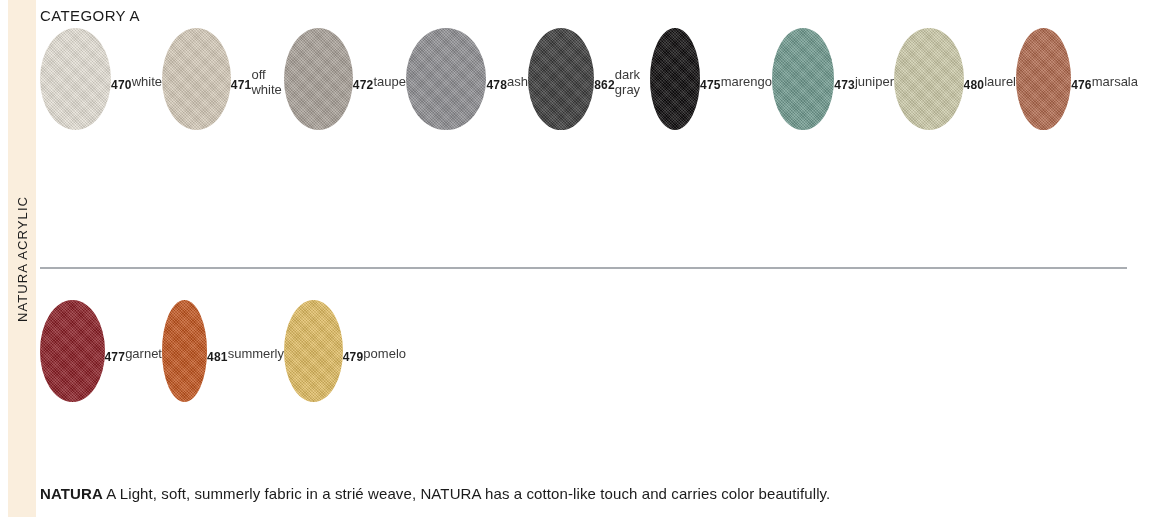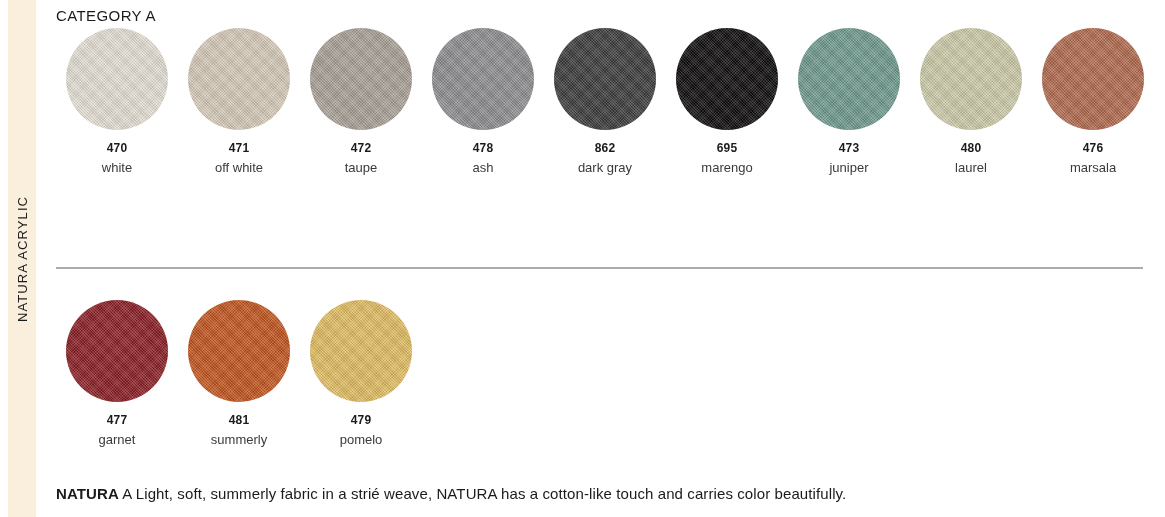--- a/index.html
+++ b/index.html
@@ -37,21 +37,21 @@
     white-space: nowrap;
     font-size: 13px;
     letter-spacing: 1.1px;
     color: #1b1b1b;
     font-family: "Liberation Sans", sans-serif;
   }
 
   
   .content {
     position: absolute;
-    left: 56px;
+    left: 40px;
     top: 0;
     width: 1110px;
     height: 517px;
   }
 
   .category-title {
     position: absolute;
     left: 0;
     top: 7px;
     font-size: 15px;
@@ -64,21 +64,20 @@
     position: absolute;
     left: 0;
     display: flex;
   }
   .swatch-row.row-1 { top: 28px; }
   .swatch-row.row-2 { top: 300px; align-items: center; }
 
   .swatch-cell {
     width: 122px;
     display: flex;
-    flex-direction: column;
     align-items: center;
   }
 
   .swatch-disc {
     width: 102px;
     height: 102px;
     border-radius: 50%;
     position: relative;
     overflow: hidden;
   }
@@ -168,21 +167,21 @@
           <div class="swatch-code">478</div>
           <div class="swatch-name">ash</div>
         </div>
         <div class="swatch-cell">
           <div class="swatch-disc" style="background: rgb(60, 60, 60);"></div>
           <div class="swatch-code">862</div>
           <div class="swatch-name">dark gray</div>
         </div>
         <div class="swatch-cell">
           <div class="swatch-disc" style="background: rgb(15, 13, 14);"></div>
-          <div class="swatch-code">695</div>
+          <div class="swatch-code">475</div>
           <div class="swatch-name">marengo</div>
         </div>
         <div class="swatch-cell">
           <div class="swatch-disc" style="background: rgb(111, 153, 142);"></div>
           <div class="swatch-code">473</div>
           <div class="swatch-name">juniper</div>
         </div>
         <div class="swatch-cell">
           <div class="swatch-disc" style="background: rgb(203, 201, 168);"></div>
           <div class="swatch-code">480</div>

